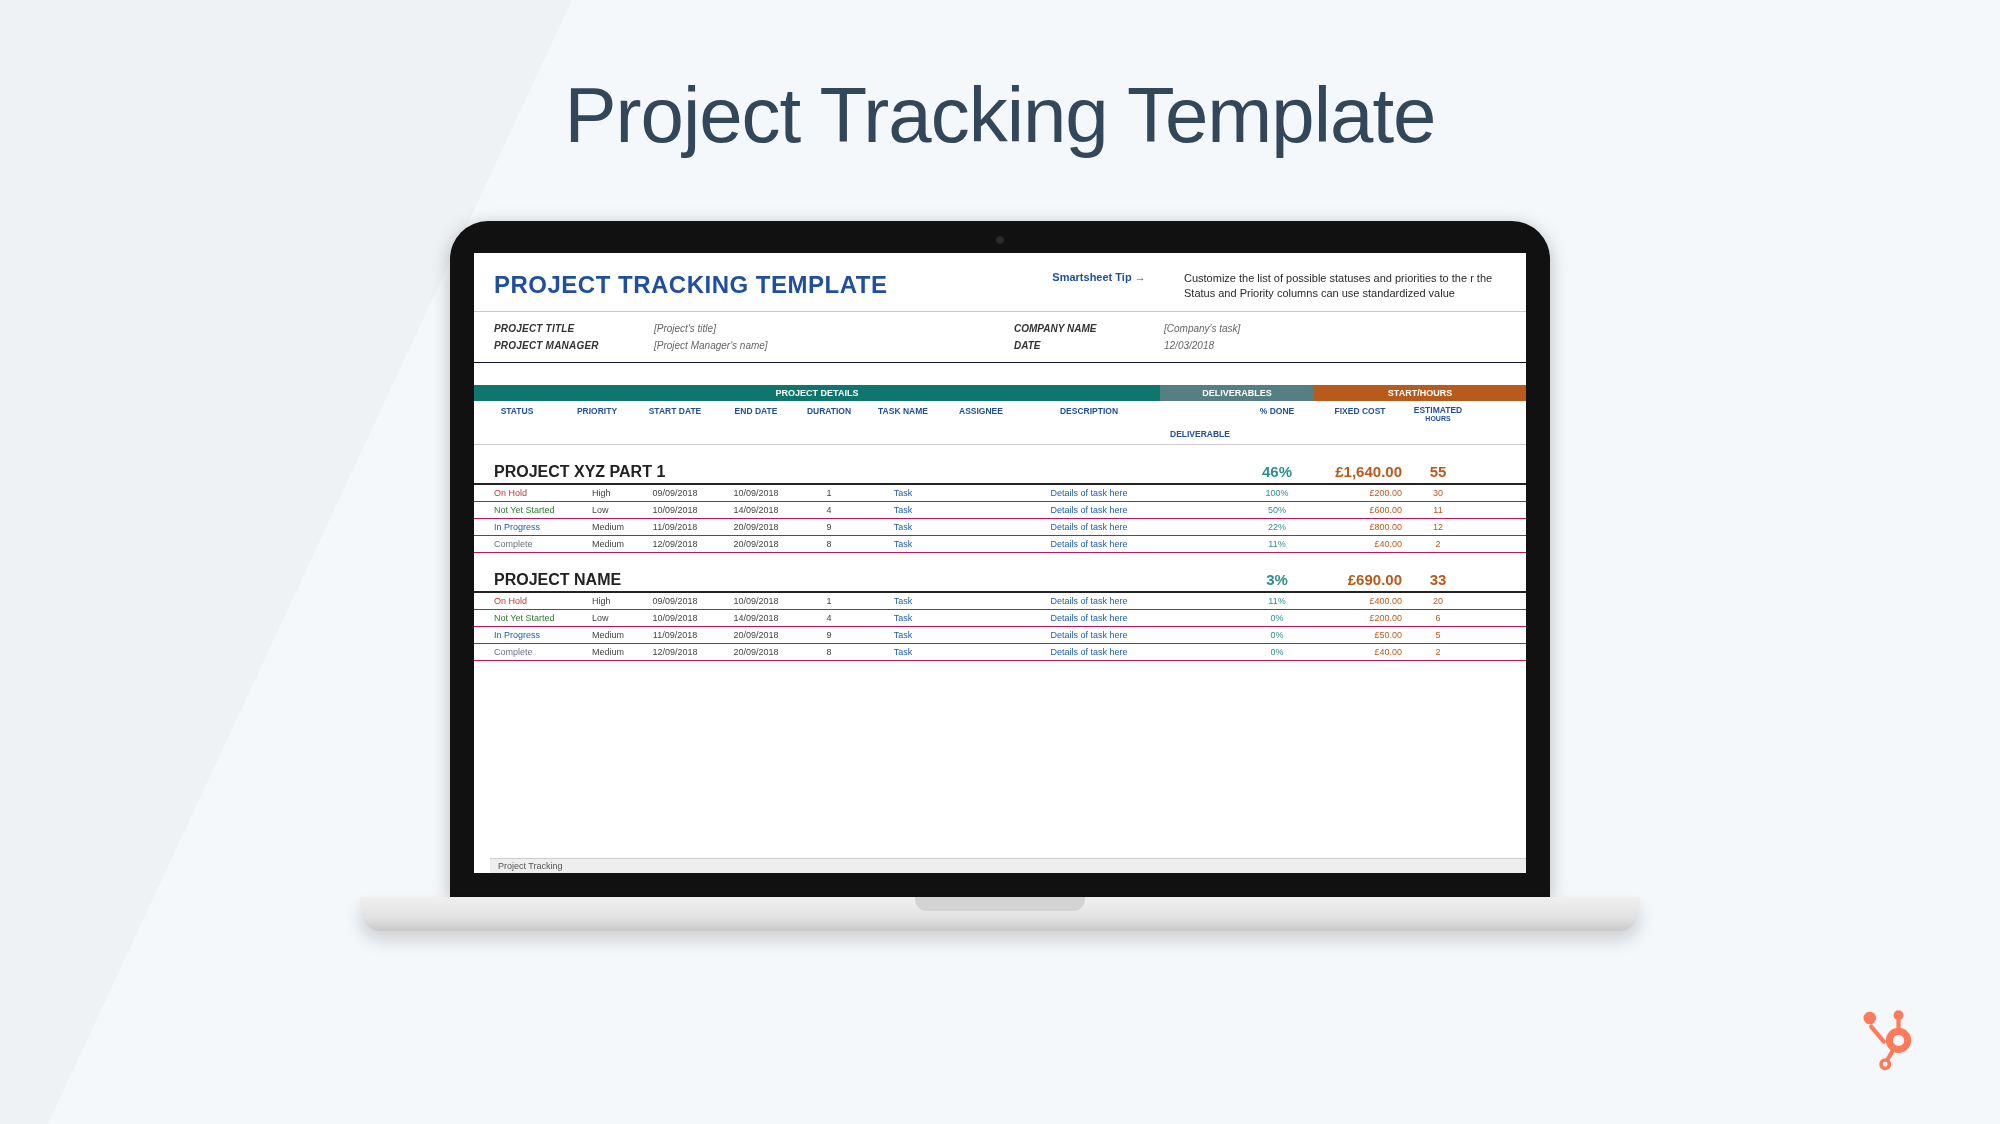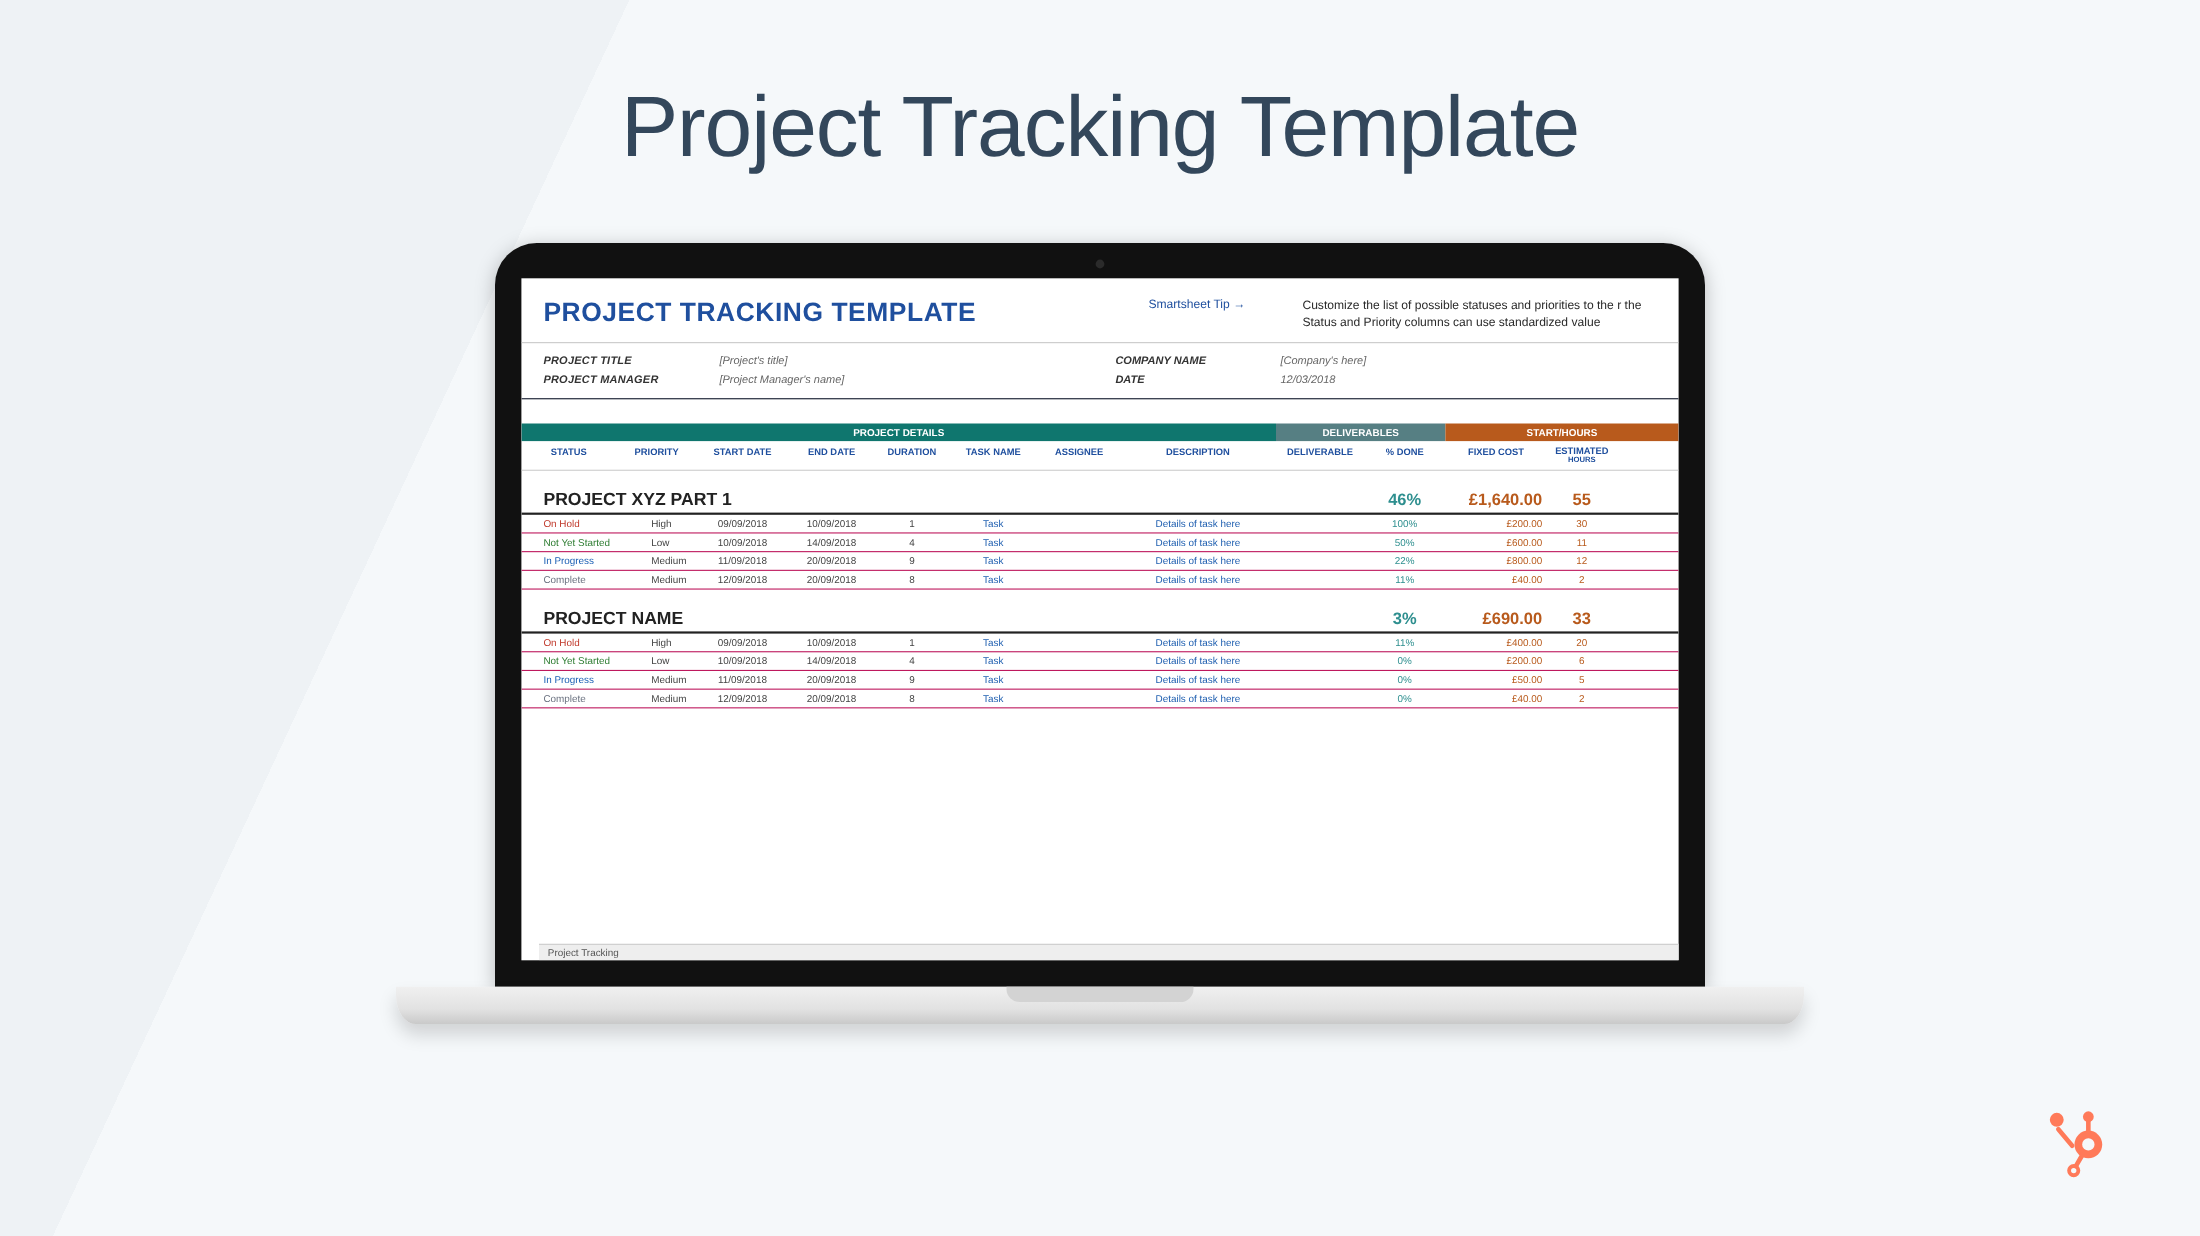--- a/index.html
+++ b/index.html
@@ -93,22 +93,23 @@
   .sheet-header-mid  { flex: 0 0 110px; }
   .sheet-header-right{ flex: 1; }
   .sheet-title {
     font-size: 24px;
     font-weight: 800;
     color: #1f4f9e;
     letter-spacing: .5px;
   }
   .tip-label {
     color: #1f4f9e;
-    font-weight: 400;
+    font-weight: 700;
     font-size: 11px;
+    text-align: center;
   }
   .tip-text {
     font-size: 11px;
     color: #2a2a2a;
     line-height: 1.35;
   }
 
   .meta-rows {
     padding: 8px 4px 8px 20px;
     border-bottom: 1px solid #0f172a;
@@ -147,21 +148,21 @@
     padding: 5px 0;
   }
   .c-status   { width: 86px;  text-align: center; }
   .c-priority { width: 74px;  text-align: center; }
   .c-start    { width: 82px;  text-align: center; }
   .c-end      { width: 80px;  text-align: center; }
   .c-dur      { width: 66px;  text-align: center; }
   .c-task     { width: 82px;  text-align: center; }
   .c-assignee { width: 74px;  text-align: center; }
   .c-desc     { width: 142px; text-align: center; }
-  .c-deliv    { width: 80px;  text-align: center; }
+  .c-deliv    { width: 80px;  text-align: center; margin-top: 23px; }
   .c-done     { width: 74px;  text-align: center; }
   .c-fixed    { width: 92px;  text-align: center; }
   .c-hours    { width: 64px;  text-align: center; line-height:1.05;}
   .c-hours small { display:block; font-size:7px; }
 
   
   .proj-summary {
     display: flex;
     align-items: baseline;
     padding: 18px 0 2px 20px;
@@ -246,21 +247,21 @@
             <div class="sheet-header-right">
               <div class="tip-text">Customize the list of possible statuses and priorities to the r the Status and Priority columns can use standardized value</div>
             </div>
           </div>
 
           <div class="meta-rows">
             <div class="meta-row">
               <div class="mlabel">PROJECT TITLE</div>
               <div class="mval">[Project's title]</div>
               <div class="mlabel2">COMPANY NAME</div>
-              <div class="mval2">[Company's here]</div>
+              <div class="mval2">[Company's task]</div>
             </div>
             <div class="meta-row">
               <div class="mlabel">PROJECT MANAGER</div>
               <div class="mval">[Project Manager's name]</div>
               <div class="mlabel2">DATE</div>
               <div class="mval2">12/03/2018</div>
             </div>
           </div>
 
           <div class="section-bars">

